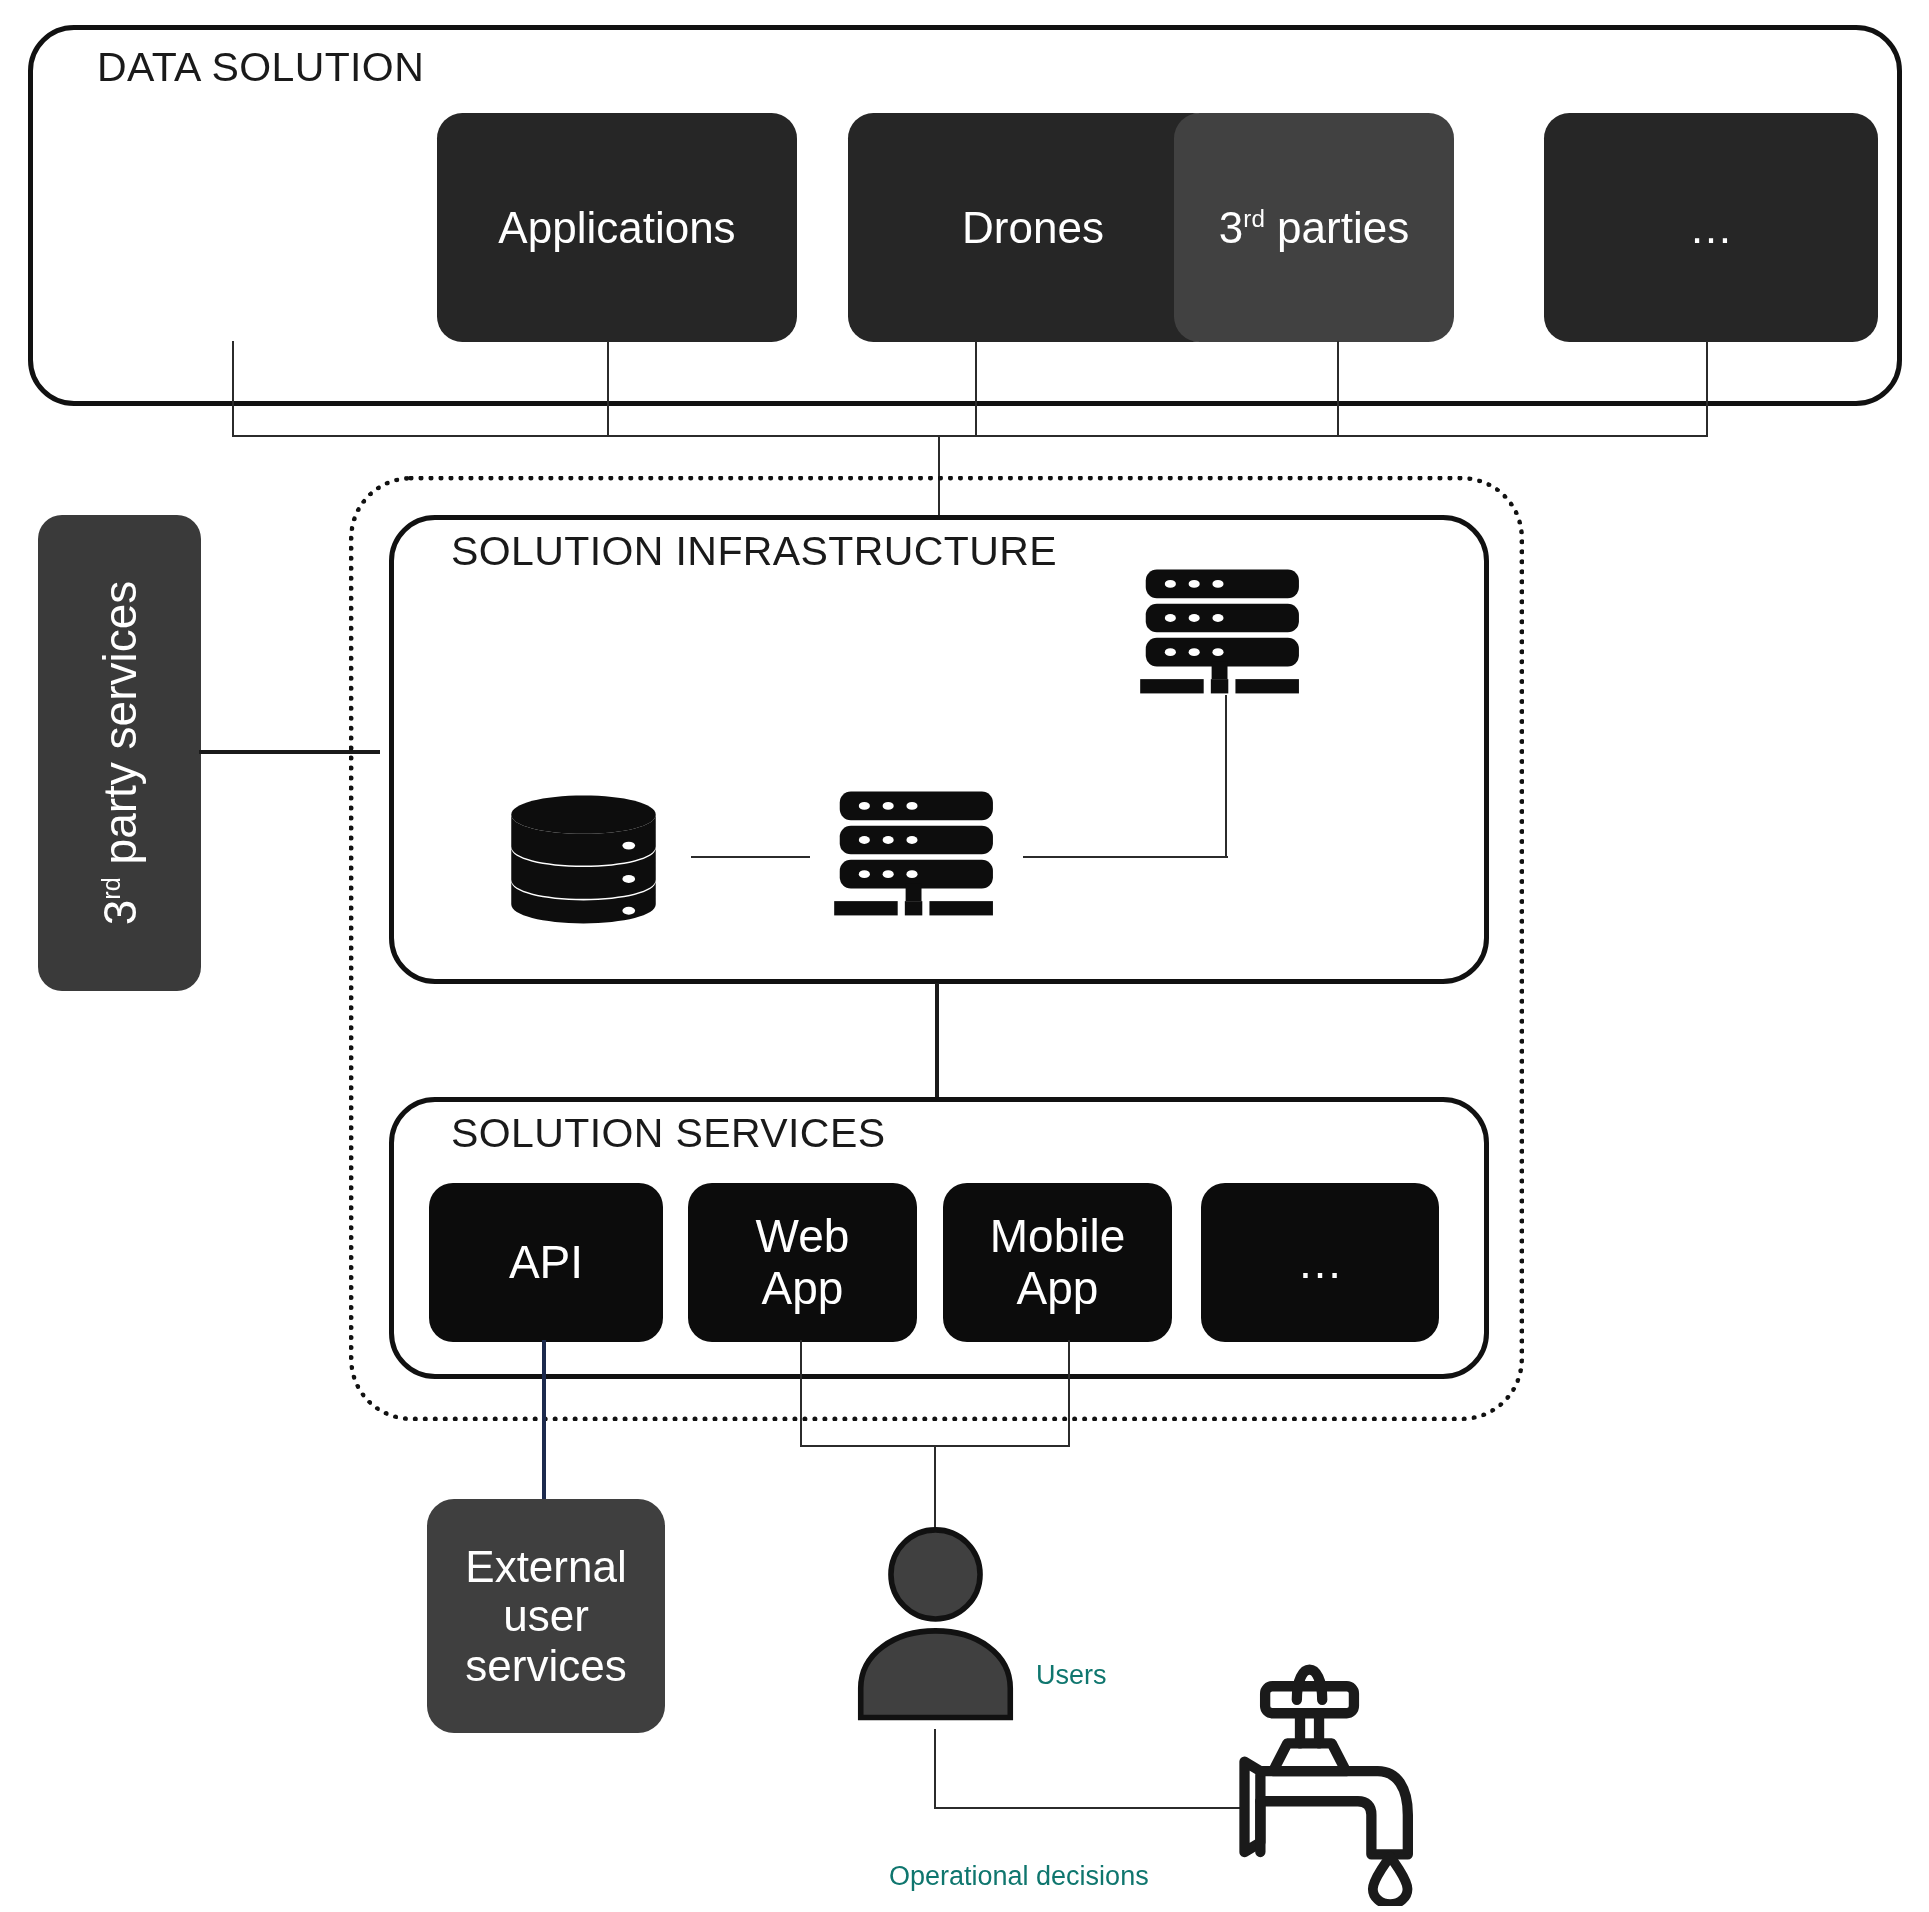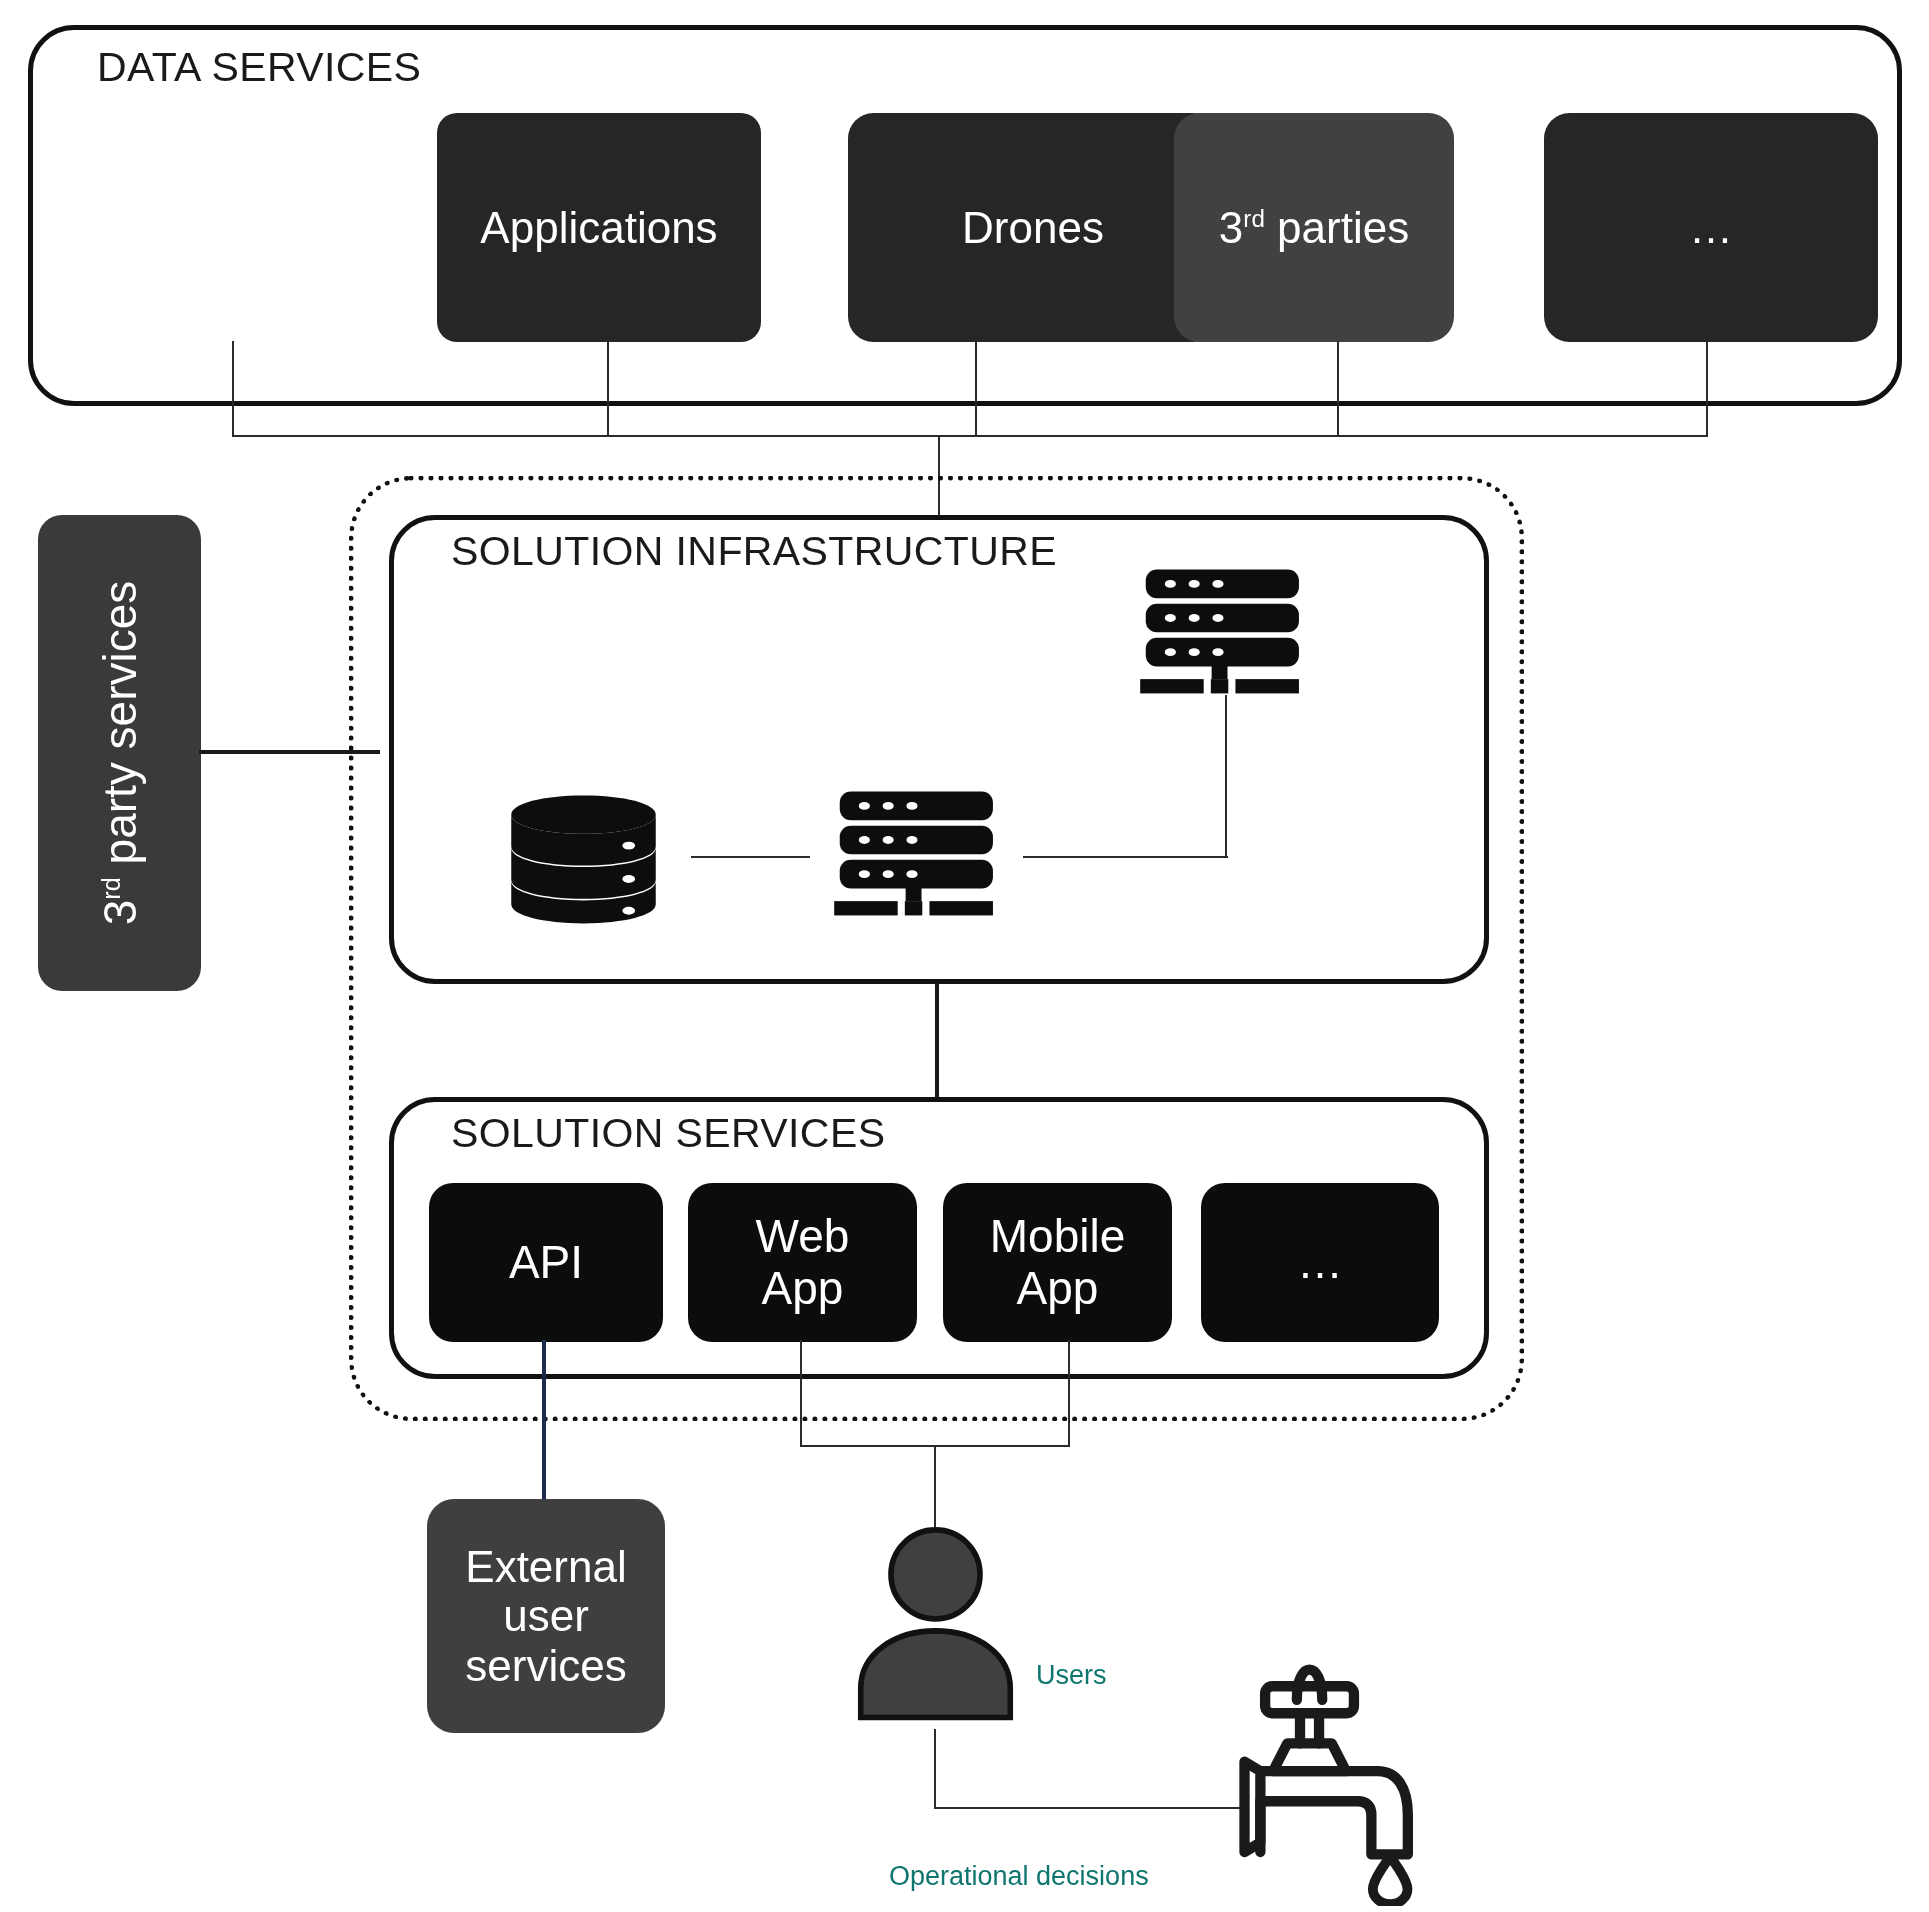--- a/index.html
+++ b/index.html
@@ -94,24 +94,24 @@
     font-family:"Liberation Sans", sans-serif;
   }
 </style>
 </head>
 <body>
 
 <div class="stage">
 
   <div class="group" style="left:28px;top:25.4px;width:1874px;height:381px;">
   </div>
-  <div class="group-title" style="left:97px;top:44px;">DATA SERVICES</div>
-
-
-  <div class="card src" style="left:437px;top:113px;width:324px;height:229px;border-radius:20px;">
+  <div class="group-title" style="left:97px;top:44px;">DATA SOLUTION</div>
+
+
+  <div class="card src" style="left:437px;top:113px;width:360px;height:229px;">
     <span>
       <span class="lbl">Applications</span>
     </span>
   </div>
 
   <div class="card src" style="left:848px;top:113px;width:370px;height:229px;text-align:center;">
     <span>
       <span class="lbl">Drones</span>
     </span>
   </div>

